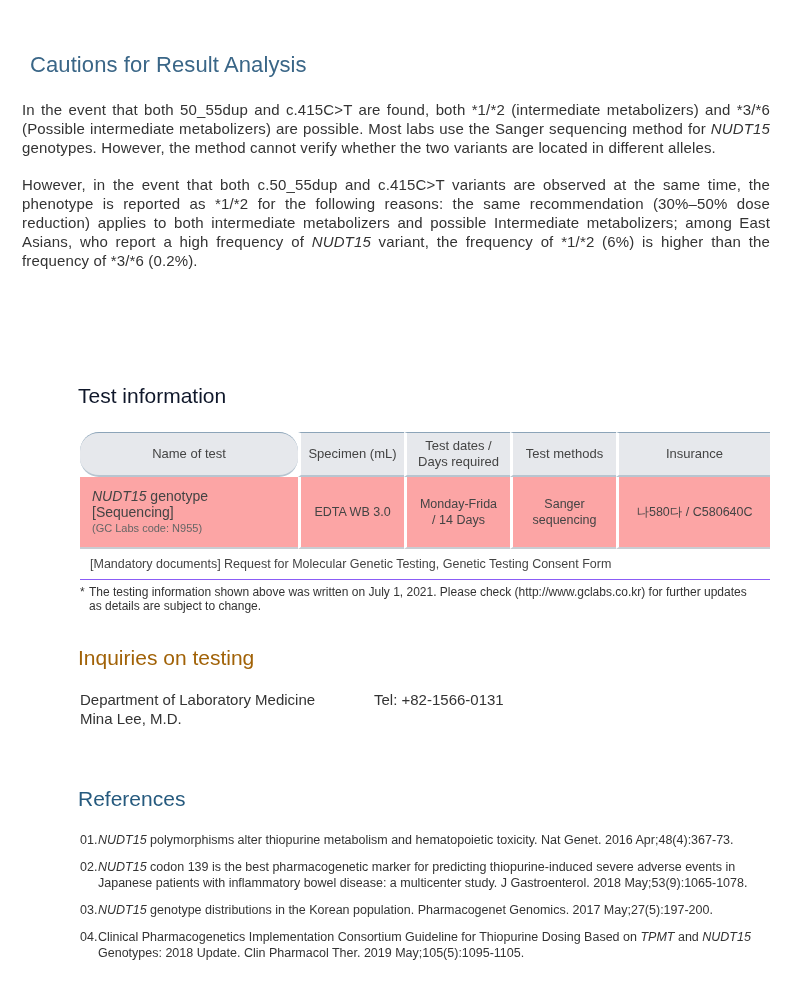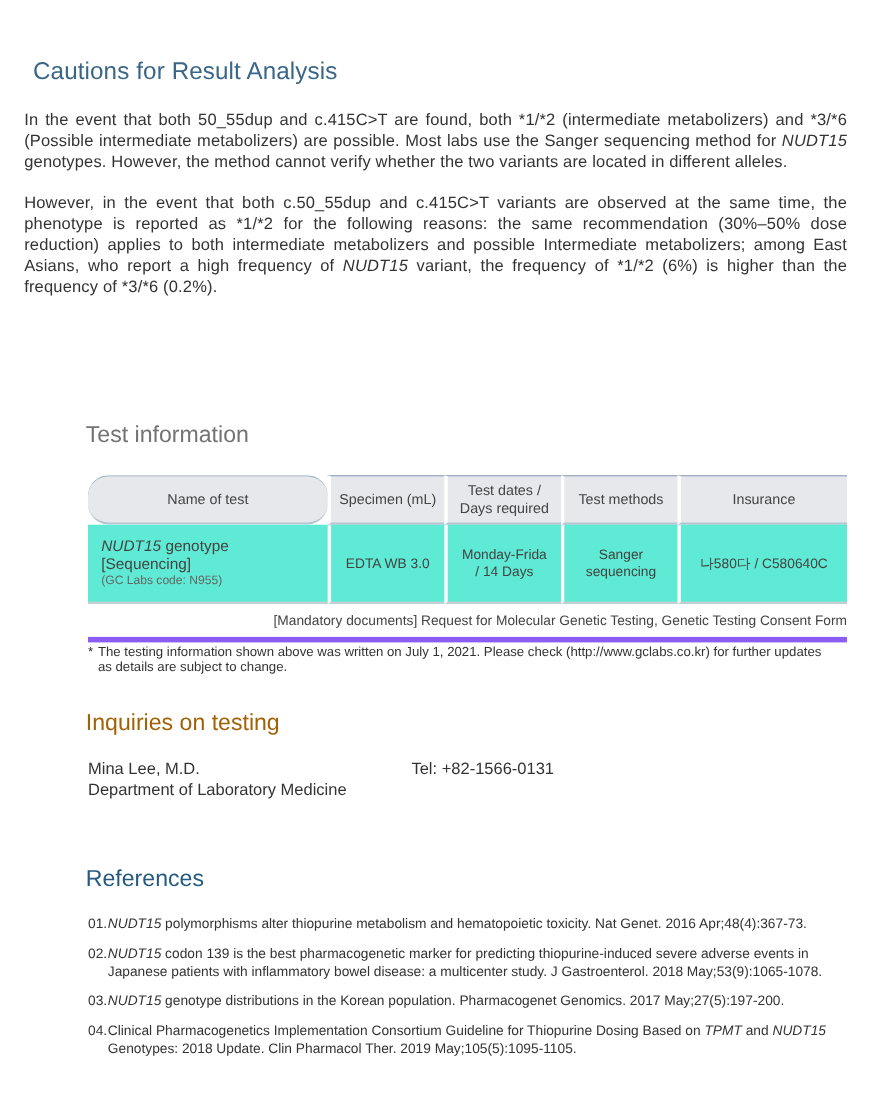--- a/index.html
+++ b/index.html
@@ -5,32 +5,32 @@
   html, body { margin: 0; padding: 0; background: #ffffff; }
   body { width: 800px; height: 1007px; position: relative; overflow: hidden;
          font-family: "Liberation Sans", sans-serif; color: #333333; }
   .abs { position: absolute; }
   .h-caution { left: 30px; top: 52px; font-size: 22px; color: #3a6687; font-weight: normal; margin: 0; letter-spacing: 0.1px; }
   .para { left: 20px; width: 748px; font-size: 15px; line-height: 19px; color: #333; text-align: justify; margin: 2px; letter-spacing: 0.15px; }
   .p1 { top: 98px; }
   .p2 { top: 173px; }
   em { font-style: italic; }
   .h-sec { left: 78px; font-size: 21px; margin: 0; font-weight: normal; }
-  .h-testinfo { top: 384px; color: #737373; }
+  .h-testinfo { top: 384px; color: #0f172a; }
   .h-inq { top: 646px; color: #a16207; text-align: right; }
   .h-ref { top: 787px; color: #265a7e; }
 
   table.info { position: absolute; left: 80px; top: 432px; width: 690px; border-collapse: separate; border-spacing: 0; font-size: 13px; color: #444; }
   table.info th { background: #e6e8ec; font-weight: normal; height: 42px; border-top: 1px solid #8ca4b8; border-bottom: 2px solid #b8c5d0; border-left: 3px solid #ffffff; text-align: center; padding: 0 6px; line-height: 16px; color: #444; }
   table.info th:first-child { border-left: none; border-radius: 19px; }
-  table.info td { background: #5eead4; height: 70px; text-align: center; border-left: 3px solid #ffffff; border-bottom: 2px solid #c8cdd2; padding: 0 6px; line-height: 16px; font-size: 12.5px; }
+  table.info td { background: #fca5a5; height: 70px; text-align: center; border-left: 3px solid #ffffff; border-bottom: 2px solid #c8cdd2; padding: 0 6px; line-height: 16px; font-size: 12.5px; }
   table.info td:first-child { border-left: none; text-align: left; padding-left: 12px; }
   .t-name { font-size: 14px; color: #444; }
   .t-code { font-size: 11px; color: #666; }
-  .mandatory { left: 80px; top: 549px; width: 690px; height: 30px; border-bottom: 5px solid #8b5cf6; font-size: 12.5px; color: #444; line-height: 30px; text-align: right; }
+  .mandatory { left: 80px; top: 549px; width: 690px; height: 30px; border-bottom: 1px solid #8b5cf6; font-size: 12.5px; color: #444; line-height: 30px; }
   .mandatory span { padding-left: 10px; }
   .footnote { left: 80px; top: 585px; width: 680px; font-size: 12px; line-height: 14px; color: #333; }
   .footnote .star { position: absolute; left: 0; top: 0; }
   .footnote .txt { display: block; padding-left: 9px; }
 
   .inq-dept { left: 80px; top: 690px; font-size: 15px; line-height: 19px; color: #333; }
   .inq-tel { left: 374px; top: 690px; font-size: 15px; line-height: 19px; color: #333; }
 
   .refs { left: 80px; top: 832px; width: 690px; margin: 0; padding: 0; list-style: none; font-size: 12.5px; color: #333; }
   .refs li { position: relative; padding-left: 18px; line-height: 16px; margin-bottom: 11px; }
@@ -78,22 +78,22 @@
 
 <div class="abs mandatory"><span>[Mandatory documents] Request for Molecular Genetic Testing, Genetic Testing Consent Form</span></div>
 
 <div class="abs footnote">
   <span class="star">*</span>
   <span class="txt">The testing information shown above was written on July 1, 2021. Please check (http://www.gclabs.co.kr) for further updates as details are subject to change.</span>
 </div>
 
 <h2 class="abs h-sec h-inq">Inquiries on testing</h2>
 <div class="abs inq-dept">
+  <div>Department of Laboratory Medicine</div>
   <div>Mina Lee, M.D.</div>
-  <div>Department of Laboratory Medicine</div>
 </div>
 <div class="abs inq-tel">Tel: +82-1566-0131</div>
 
 <h2 class="abs h-sec h-ref">References</h2>
 <ol class="abs refs">
     <li><span class="num">01.</span><em>NUDT15</em><span> polymorphisms alter thiopurine metabolism and hematopoietic toxicity. Nat Genet. 2016 Apr;48(4):367-73.</span></li>
     <li><span class="num">02.</span><em>NUDT15</em><span>  codon 139 is the best pharmacogenetic marker for predicting thiopurine-induced severe adverse events in Japanese patients with inflammatory bowel disease: a multicenter study. J Gastroenterol. 2018 May;53(9):1065-1078.</span></li>
     <li><span class="num">03.</span><em>NUDT15</em><span> genotype distributions in the Korean population. Pharmacogenet Genomics. 2017 May;27(5):197-200.</span></li>
     <li><span class="num">04.</span><span>Clinical Pharmacogenetics Implementation Consortium Guideline for Thiopurine Dosing Based on </span><em>TPMT</em><span> and </span><em>NUDT15</em><span> Genotypes: 2018 Update. Clin Pharmacol Ther. 2019 May;105(5):1095-1105.</span></li>
   </ol>

